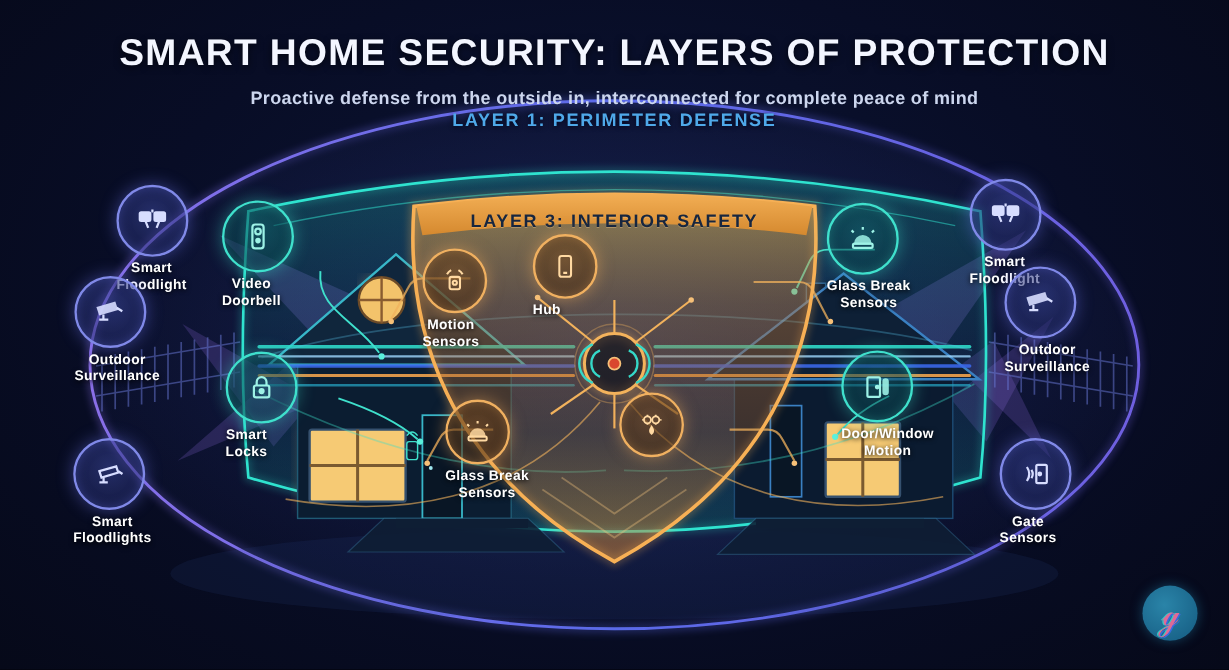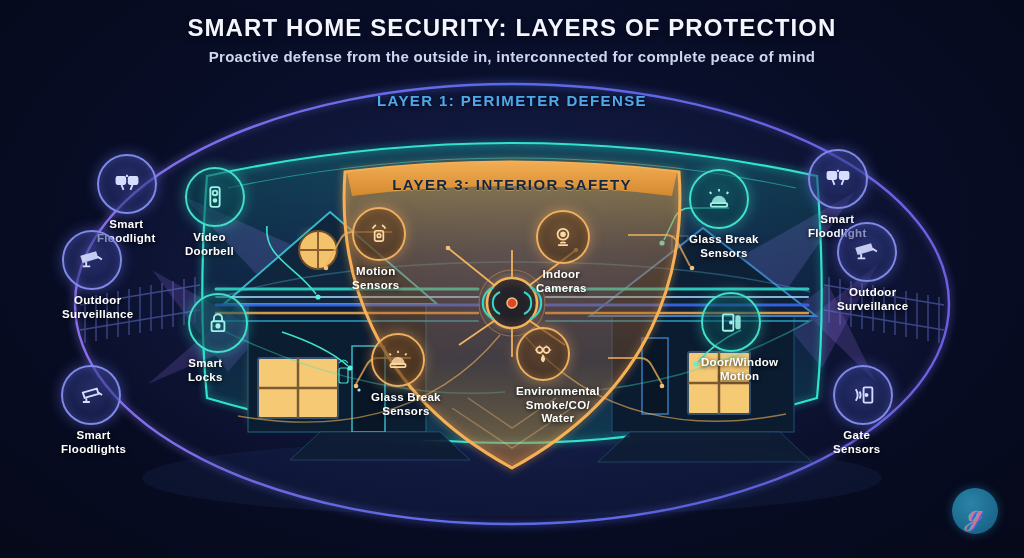--- a/index.html
+++ b/index.html
@@ -4,21 +4,21 @@
 <style>
   html,body{margin:0;padding:0;background:#04060f;}
   .canvas{
     position:relative;width:1024px;height:558px;overflow:hidden;
     font-family:"Liberation Sans", sans-serif;
     background:radial-gradient(ellipse at 50% 42%, #0c1536 0%, #080d26 55%, #060919 100%);
   }
   .scene{position:absolute;inset:0;}
   
   .header{position:absolute;top:14px;left:0;width:100%;text-align:center;z-index:5;}
-  .title{margin:0;font-size:24px;font-weight:800;letter-spacing:1.1px;color:#f3f6ff;
+  .title{margin:12px;font-size:31px;font-weight:800;letter-spacing:1.1px;color:#f3f6ff;
          text-shadow:0 2px 6px rgba(0,0,0,.6);}
   .subtitle{margin:6px 0 0 0;font-size:15px;font-weight:700;letter-spacing:.3px;color:#ccd6ee;}
   
   .layer-label{position:absolute;left:512px;transform:translateX(-50%);white-space:nowrap;
                font-weight:800;font-size:15px;letter-spacing:1.4px;z-index:6;}
   .layer-label.l1{top:92px;color:#4fa9e9;text-shadow:0 1px 4px rgba(0,0,20,.8);}
   .layer-label.l2{top:134px;color:#2fe3cf;text-shadow:0 1px 4px rgba(0,0,20,.8);}
   .layer-label.l3{top:176px;color:#17263f;text-shadow:0 1px 0 rgba(255,210,140,.35);}
   
   .node{position:absolute;width:132px;display:flex;flex-direction:column;align-items:flex-start;
@@ -367,34 +367,32 @@
           <circle cx="12" cy="13.5" r="1.6"></circle>
         <path d="M6 7 a8 8 0 0 1 3.2-3.2 M18 7 a8 8 0 0 0 -3.2-3.2"></path>
       </svg>
     </div>
     <div class="node-label">
       <span>Motion</span>
       <span>Sensors</span>
     </div>
   </div>
 
-
-  <div class="node interior zone-orange" style="left:602px;top:210px">
+  <div class="node interior zone-orange" style="left:510px;top:195px">
     <div class="ring">
       <svg width="26" height="26" viewBox="0 0 24 24" fill="none" stroke="currentColor" stroke-width="1.6">
-        <circle cx="12" cy="9.5" r="5"></circle>
-          <circle cx="12" cy="9.5" r="1.8" fill="currentColor"></circle>
-        <path d="M9.5 17.5 a6 6 0 0 1 5 0 M7.5 19.5 h9"></path>
-      </svg>
-    </div>
-    <div class="node-label">
-      <span>Indoor</span>
-      <span>Cameras</span>
-    </div>
-  </div>
+        <rect x="7.5" y="4" width="9" height="16" rx="1.8"></rect>
+          <path d="M10.5 17 h3"></path>
+      </svg>
+    </div>
+    <div class="node-label">
+      <span>Hub</span>
+    </div>
+  </div>
+
 
   <div class="node interior zone-orange" style="left:437px;top:333px">
     <div class="ring">
       <svg width="26" height="26" viewBox="0 0 24 24" fill="none" stroke="currentColor" stroke-width="1.6">
         <path d="M6.5 15.5 a5.5 5.5 0 0 1 11 0 Z" fill="currentColor" opacity="0.85"></path>
         <rect x="5" y="15.5" width="14" height="3" rx="1"></rect>
           <path d="M12 5.5 V3.5 M5.5 7.5 L4 6 M18.5 7.5 L20 6"></path>
       </svg>
     </div>
     <div class="node-label">
@@ -406,24 +404,19 @@
 
   <div class="node interior zone-orange" style="left:582px;top:327px">
     <div class="ring">
       <svg width="26" height="26" viewBox="0 0 24 24" fill="none" stroke="currentColor" stroke-width="1.4">
         <circle cx="8.8" cy="8.2" r="2.7"></circle>
           <circle cx="15.2" cy="8.2" r="2.7"></circle>
         <path d="M8.8 4.2 v1 M8.8 11 v1 M4.8 8.2 h1 M12 8.2 h0.8 M15.2 4.2 v1 M15.2 11 v1 M18.6 8.2 h1"></path>
         <path d="M12 13.5 q-2.4 3.6 0 5.4 q2.4 -1.8 0 -5.4 Z" fill="currentColor"></path>
       </svg>
     </div>
-    <div class="node-label">
-      <span>Environmental</span>
-      <span>Smoke/CO/</span>
-      <span>Water</span>
-    </div>
   </div>
 
   <div class="logo">
     <span>ℊ</span>
   </div>
 
 </div>
 
 </body></html>

